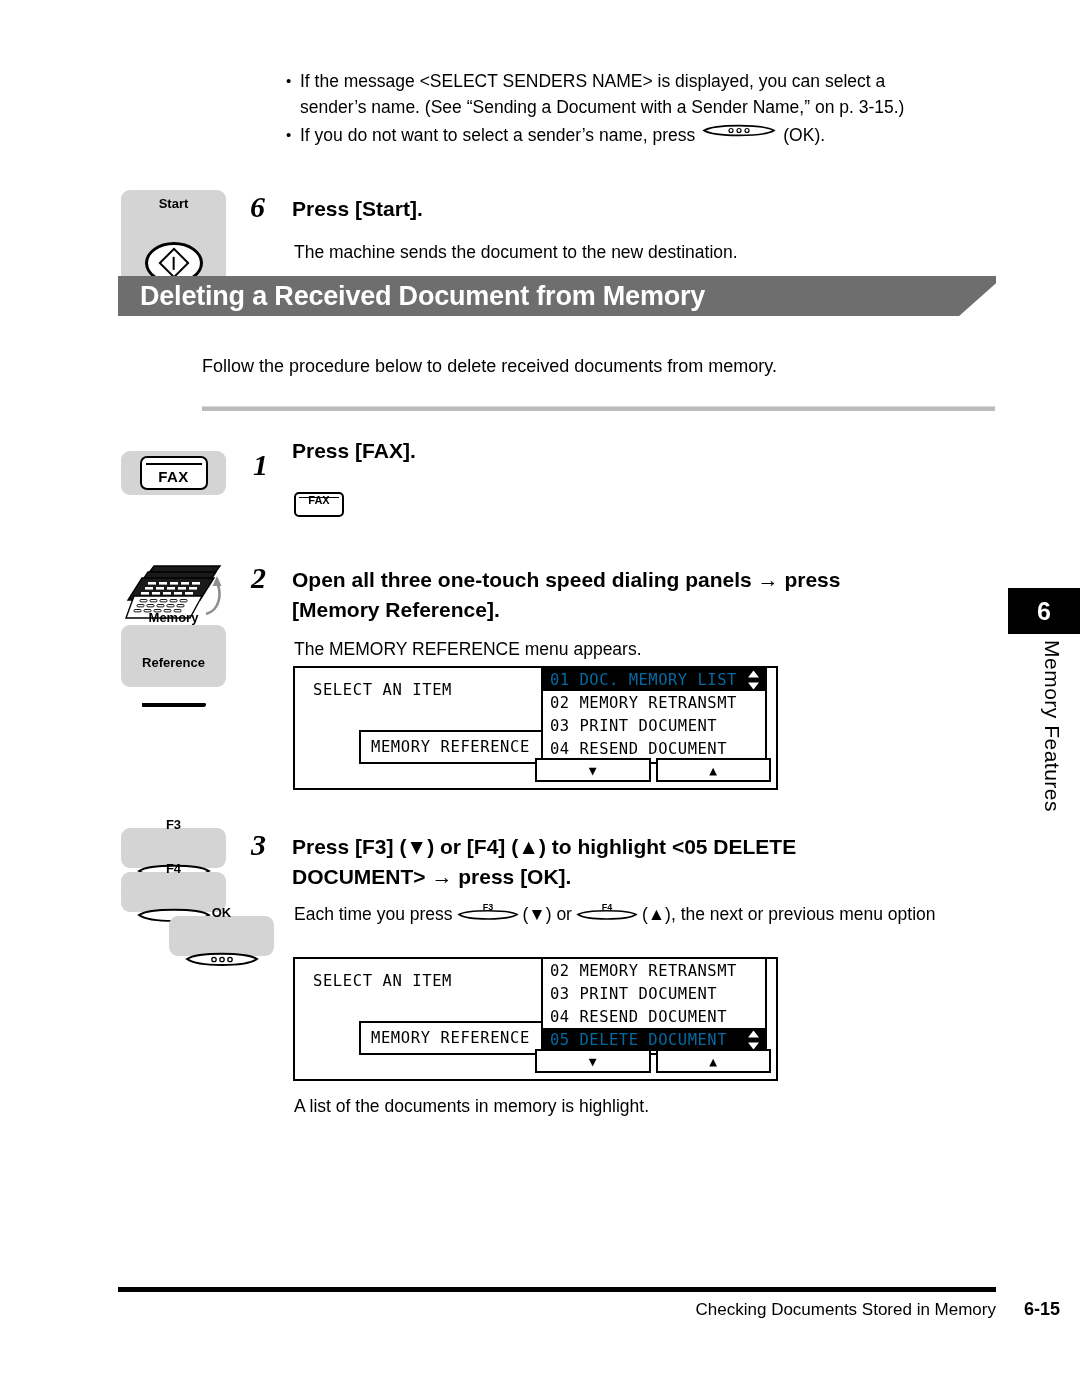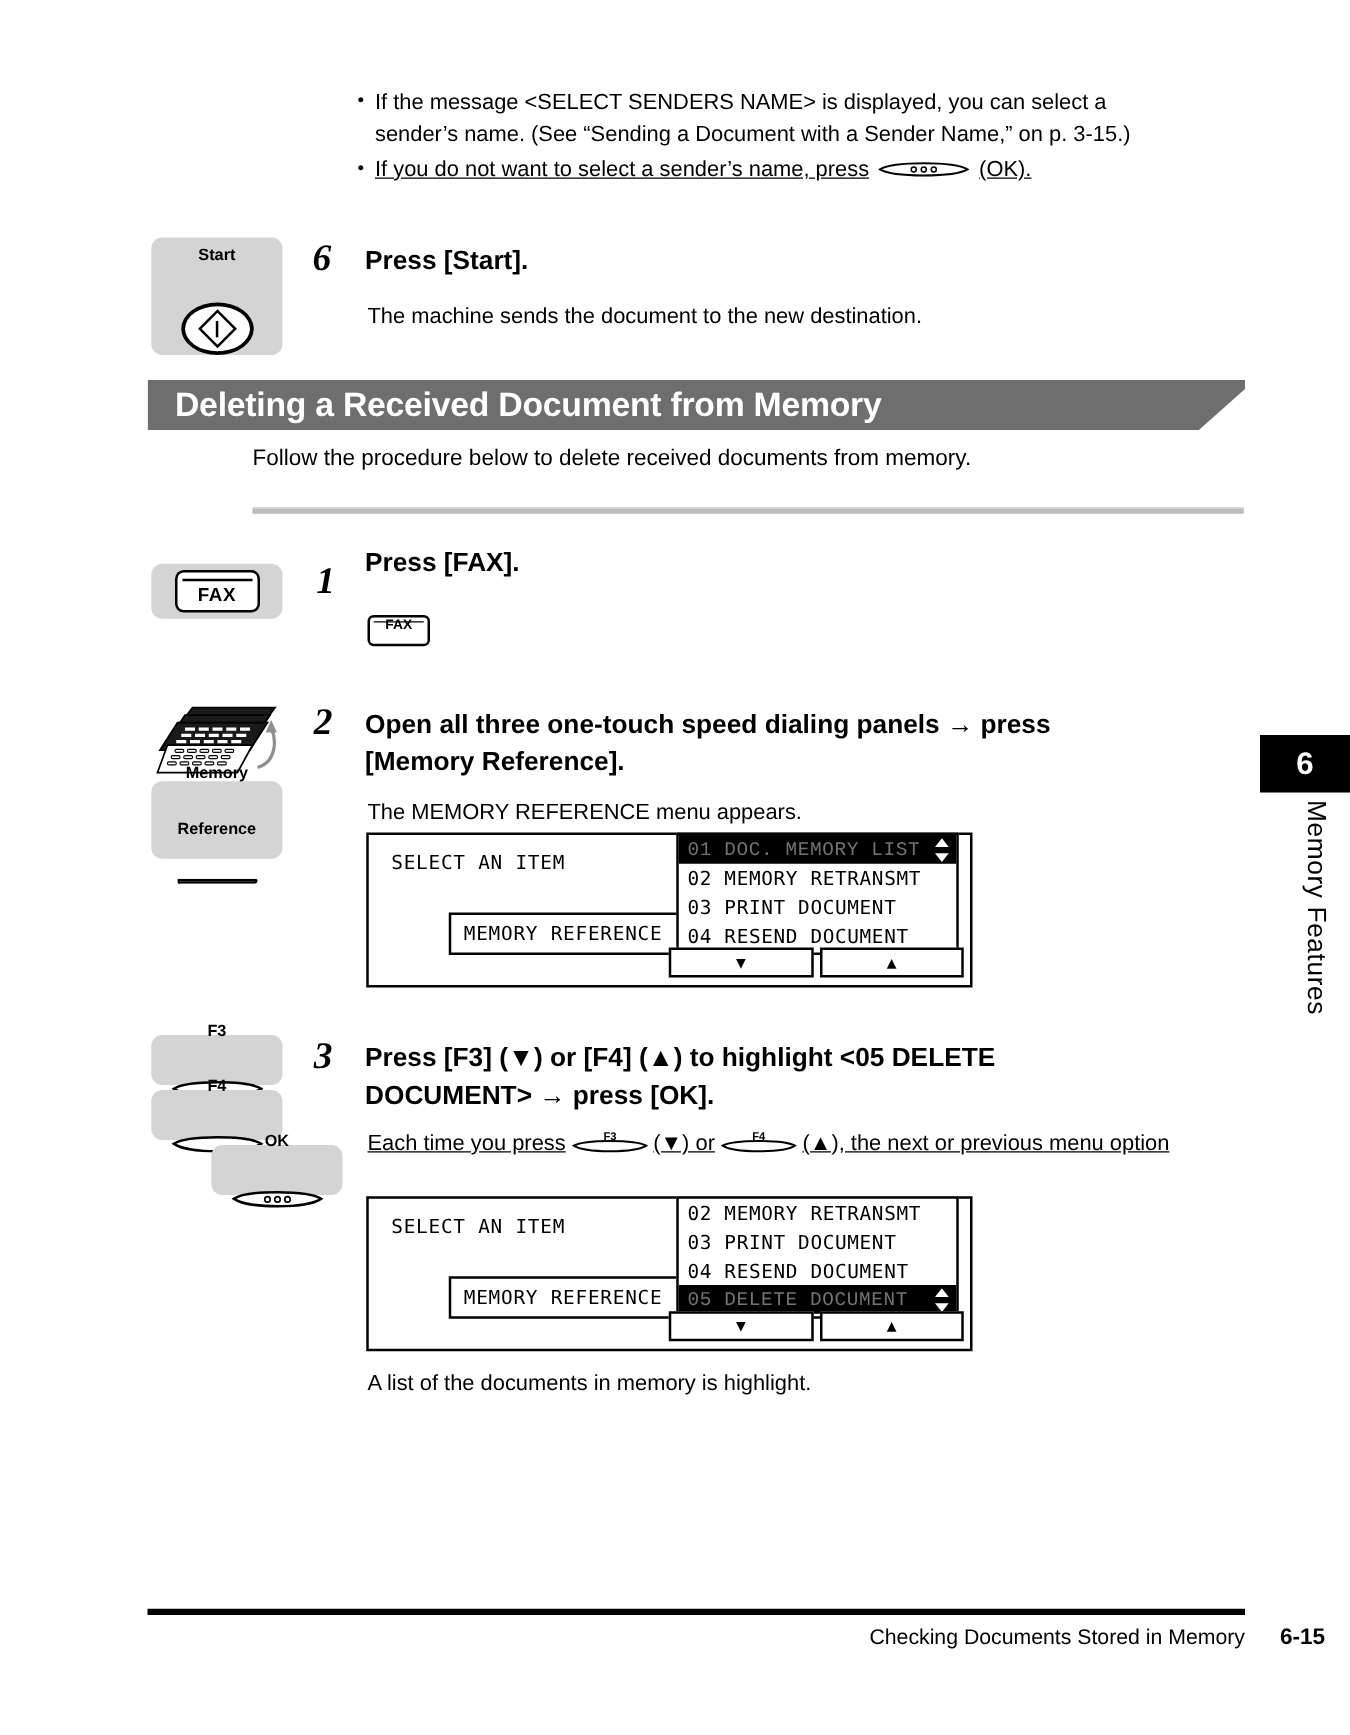--- a/index.html
+++ b/index.html
@@ -15,21 +15,21 @@
 
   
   .abs { position:absolute; }
 
   
   #intro-bullets { position:absolute; left:286px; top:68px; width:700px; }
   .bullet-row { display:flex; align-items:flex-start; font-size:17.5px; line-height:26px; }
   .bullet-dot { width:14px; flex:0 0 14px; font-size:15px; line-height:26px; }
   .bullet-text { flex:1; }
   .bullet-text .cont { display:block; }
-  .inline-flow { display:flex; align-items:center; flex-wrap:wrap;text-decoration:underline; }
+  .inline-flow { display:flex; align-items:flex-start; flex-wrap:wrap; }
 
   
   .lens-ok {
     display:inline-block; position:relative;
     width:76px; height:17px; margin:0 6px; vertical-align:middle;
   }
   .lens-ok svg { display:block; }
 
   
   .step-num {
@@ -91,21 +91,21 @@
     width:64px; height:25px; background:#fff; border:2.5px solid #000;
     border-radius:6px 10px 16px 6px / 6px 8px 18px 6px;
     margin-top:3px;
   }
 
   
   .lens-key { width:74px; height:20px; }
 
   
   #section-banner {
-    position:absolute; left:118px; top:304px; width:878px; height:40px;
+    position:absolute; left:118px; top:276px; width:878px; height:40px;
   }
   #section-banner .bg {
     position:absolute; inset:0; background:#6e6e6e;
     clip-path: polygon(0 0, 100% 0, 100% 18%, 95.8% 100%, 0 100%);
   }
   #section-banner .txt {
     position:absolute; left:22px; top:50%; transform:translateY(-50%);
     color:#fff; font-size:27px; font-weight:bold; letter-spacing:-0.2px;
     white-space:nowrap;
   }
@@ -132,21 +132,21 @@
     font-size:15.5px; letter-spacing:.6px;
   }
   .lcd-menu {
     position:absolute; left:246px; top:-2px; width:226px;
     border:2.5px solid #000; background:#fff;
   }
   .lcd-menu-row {
     height:23px; display:flex; align-items:center; padding:0 4px 0 7px;
     font-size:15.5px; letter-spacing:.5px; position:relative; white-space:nowrap;
   }
-  .lcd-menu-row.sel { background:#000; color:#737373;font-family:Liberation Mono, monospace; }
+  .lcd-menu-row.sel { background:#000; color:#0369a1; }
   .lcd-scroll {
     position:absolute; right:5px; top:50%; transform:translateY(-50%);
     width:13px; height:19px;
   }
   .lcd-softkeys {
     position:absolute; left:240px; bottom:6px; width:236px; height:24px;
     display:flex; gap:5px;
   }
   .lcd-soft {
     flex:1; border:2.5px solid #000; background:#fff;

